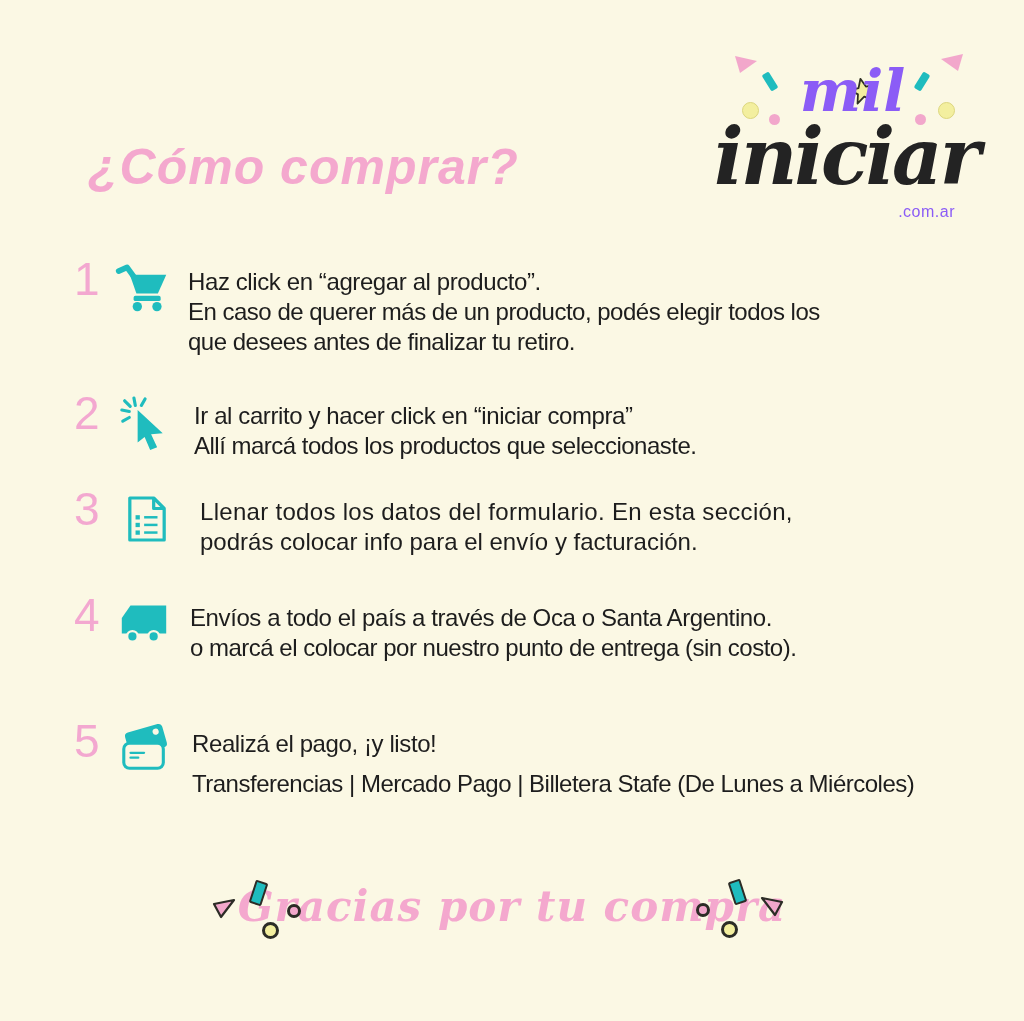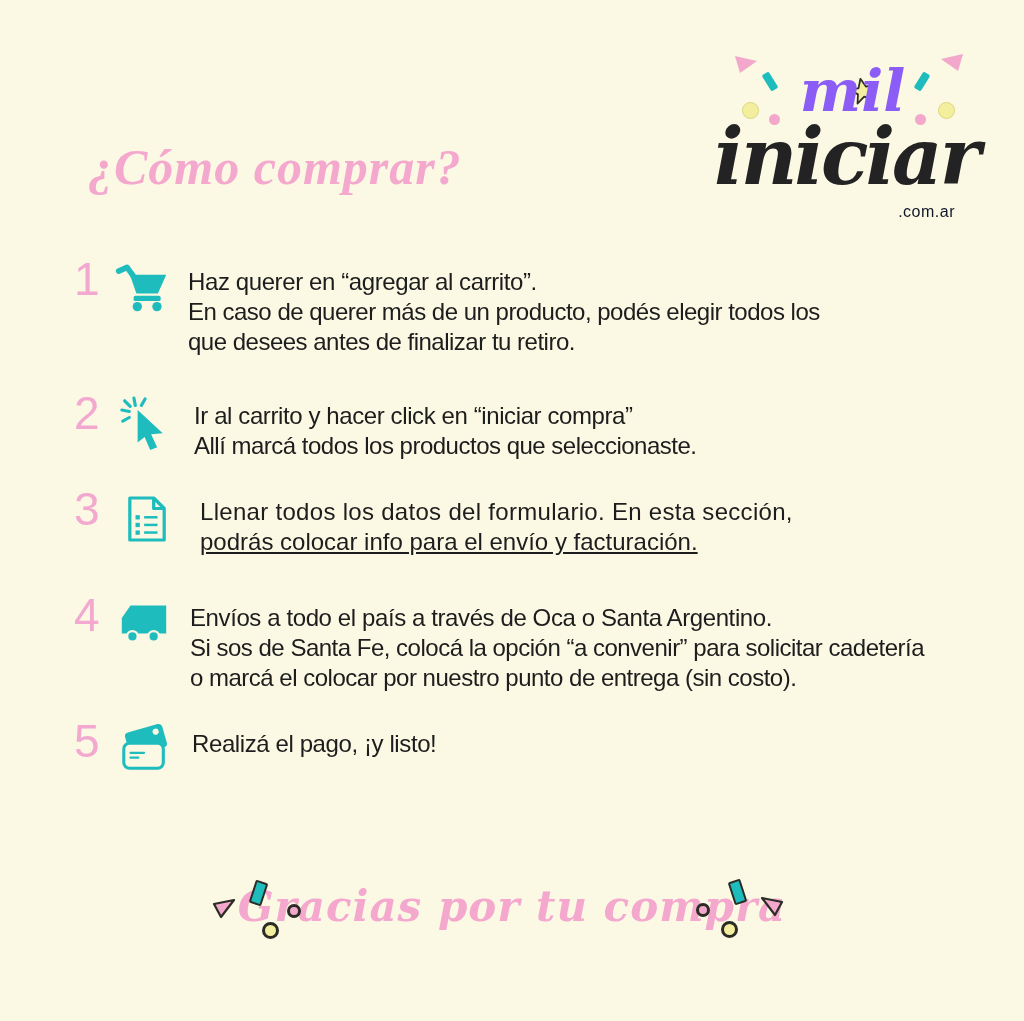--- a/index.html
+++ b/index.html
@@ -7,41 +7,41 @@
     position:relative;
     width:1024px;height:1021px;
     background:#fbf8e4;
     overflow:hidden;
     font-family:"Liberation Sans", sans-serif;
     color:#1f1f1f;
   }
   
   .heading{
     position:absolute;left:88px;top:138px;
-    font-family:Liberation Serif, serif;
+    font-family:Liberation Sans, sans-serif;
     font-style:italic;font-weight:bold;
     font-size:50px;color:#f4a8ce;
     letter-spacing:1px;
   }
   
   .logo{position:absolute;left:700px;top:40px;width:275px;height:195px;}
   .logo-mil{
     position:absolute;left:0;top:22px;width:100%;text-align:center;
     font-family:"DejaVu Serif", serif;font-style:italic;font-weight:bold;
     font-size:58px;color:#8b5cf6;line-height:1;
     padding-left:30px;box-sizing:border-box;
   }
   .logo-deseos{
     position:absolute;left:14px;top:78px;
     font-family:"DejaVu Serif", serif;font-style:italic;font-weight:bold;
     font-size:78px;color:#232323;line-height:1;letter-spacing:-3px;
   }
   .logo-domain{
     position:absolute;right:20px;top:163px;
-    font-size:16px;color:#0f172a;letter-spacing:0.5px;
+    font-size:16px;color:#8b5cf6;letter-spacing:0.5px;
   }
   .confetti{position:absolute;}
   .dot{border-radius:50%;}
   .bar{width:8px;height:19px;background:#1fbcbe;border-radius:2px;}
   
   .o-dot{border:3px solid #2c2c26;border-radius:50%;}
   .o-bar{width:9px;height:20px;background:#1fbcbe;border:2.5px solid #2c2c26;border-radius:2px;}
   
   .step{position:absolute;left:74px;display:flex;align-items:flex-start;}
   .num{
@@ -103,21 +103,21 @@
     <span class="icon">
       <svg width="56" height="54" viewBox="0 0 60 56">
         <path d="M5 11 L14 7 L22 18" stroke="#1fbcbe" stroke-width="6" fill="none" stroke-linecap="round" stroke-linejoin="round"></path>
         <path d="M17 15 H56 L47 35 H24 Z" fill="#1fbcbe"></path>
         <rect x="21" y="37.5" width="29" height="5.5" rx="2" fill="#1fbcbe"></rect>
         <circle cx="25" cy="49" r="5" fill="#1fbcbe"></circle>
         <circle cx="46" cy="49" r="5" fill="#1fbcbe"></circle>
       </svg>
     </span>
     <div class="content">
-      <div class="headline">Haz querer en “agregar al carrito”.</div>
+      <div class="headline">Haz click en “agregar al producto”.</div>
       <div class="details">
         <div class="detail">En caso de querer más de un producto, podés elegir todos los</div>
         <div class="detail">que desees antes de finalizar tu retiro.</div>
       </div>
     </div>
   </div>
 
   <div class="step" style="top:392px;">
     <span class="num">2</span>
     <span class="icon" style="padding-left:10px;">
@@ -154,38 +154,37 @@
         <g stroke="#1fbcbe" stroke-width="2.6">
           <line x1="19" y1="24.2" x2="33" y2="24.2"></line>
           <line x1="19" y1="32.2" x2="33" y2="32.2"></line>
           <line x1="19" y1="40.2" x2="33" y2="40.2"></line>
         </g>
       </svg>
     </span>
     <div class="content">
       <div class="headline" style="letter-spacing:0.3px;">Llenar todos los datos del formulario. En esta sección,</div>
       <div class="details">
-        <div class="detail" style="letter-spacing:0;text-decoration:underline;">podrás colocar info para el envío y facturación.</div>
+        <div class="detail" style="letter-spacing:0;">podrás colocar info para el envío y facturación.</div>
       </div>
     </div>
   </div>
 
   <div class="step" style="top:594px;">
     <span class="num">4</span>
     <span class="icon" style="padding-left:6px;padding-top:4px;">
       <svg width="56" height="46" viewBox="0 0 58 46">
         <path d="M6 36 V20 L15 7 H52 V36 Z" fill="#1fbcbe"></path>
         <circle cx="17" cy="39" r="5.5" fill="#1fbcbe" stroke="#fbf8e4" stroke-width="2.5"></circle>
         <circle cx="39" cy="39" r="5.5" fill="#1fbcbe" stroke="#fbf8e4" stroke-width="2.5"></circle>
       </svg>
     </span>
     <div class="content">
       <div class="headline">Envíos a todo el país a través de Oca o Santa Argentino.</div>
       <div class="details">
-        <div class="detail">Si sos de Santa Fe, colocá la opción “a convenir” para solicitar cadetería</div>
         <div class="detail">o marcá el colocar por nuestro punto de entrega (sin costo).</div>
       </div>
     </div>
   </div>
 
   <div class="step" style="top:720px;">
     <span class="num">5</span>
     <span class="icon" style="padding-left:8px;">
       <svg width="54" height="52" viewBox="0 0 56 52">
         <g transform="rotate(-16 26 18)">
@@ -194,20 +193,23 @@
         </g>
         <rect x="6" y="21" width="41" height="26" rx="6" fill="#fbf8e4" stroke="#1fbcbe" stroke-width="3.2"></rect>
         <g stroke="#1fbcbe" stroke-width="2.4" stroke-linecap="round">
           <line x1="13" y1="31" x2="27" y2="31"></line>
           <line x1="13" y1="36" x2="21" y2="36"></line>
         </g>
       </svg>
     </span>
     <div class="content">
       <div class="headline">Realizá el pago, ¡y listo!</div>
+      <div class="details" style="margin-top:10px;">
+        <div class="detail">Transferencias | Mercado Pago | Billetera Stafe (De Lunes a Miércoles)</div>
+      </div>
     </div>
   </div>
 
   <div class="footer-msg">Gracias por tu compra</div>
 
   <svg class="confetti" style="left:212px;top:898px;" width="24" height="21">
       <polygon points="2,6 22,2 9,19" fill="#f2a7cb" stroke="#2c2c26" stroke-width="2.2" stroke-linejoin="round"></polygon>
     </svg>
   <div class="confetti o-bar" style="left:252px;top:881px;transform:rotate(18deg);"></div>
   <div class="confetti o-dot" style="left:287px;top:904px;width:8px;height:8px;background:#f2a7cb;"></div>

